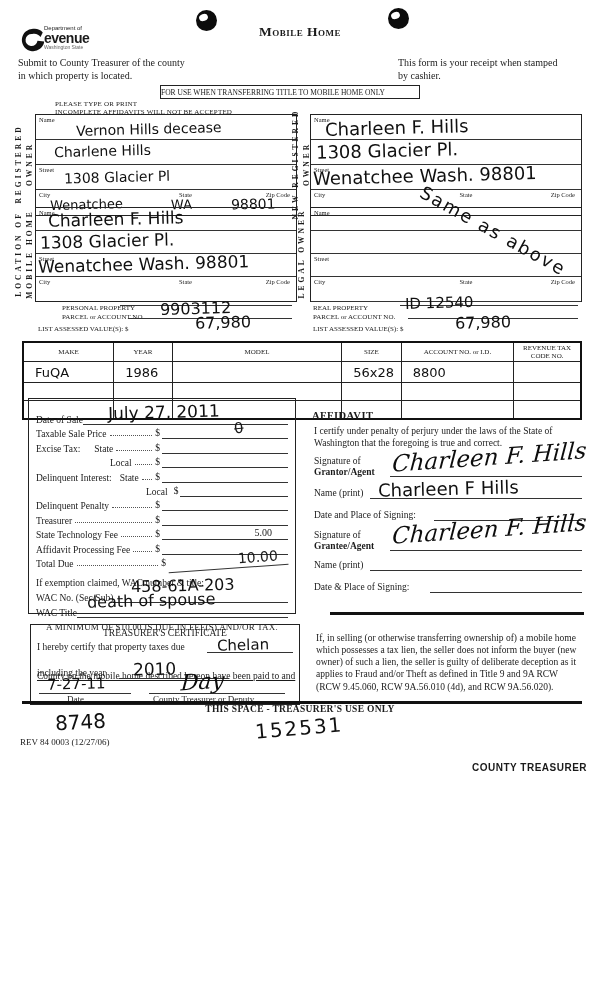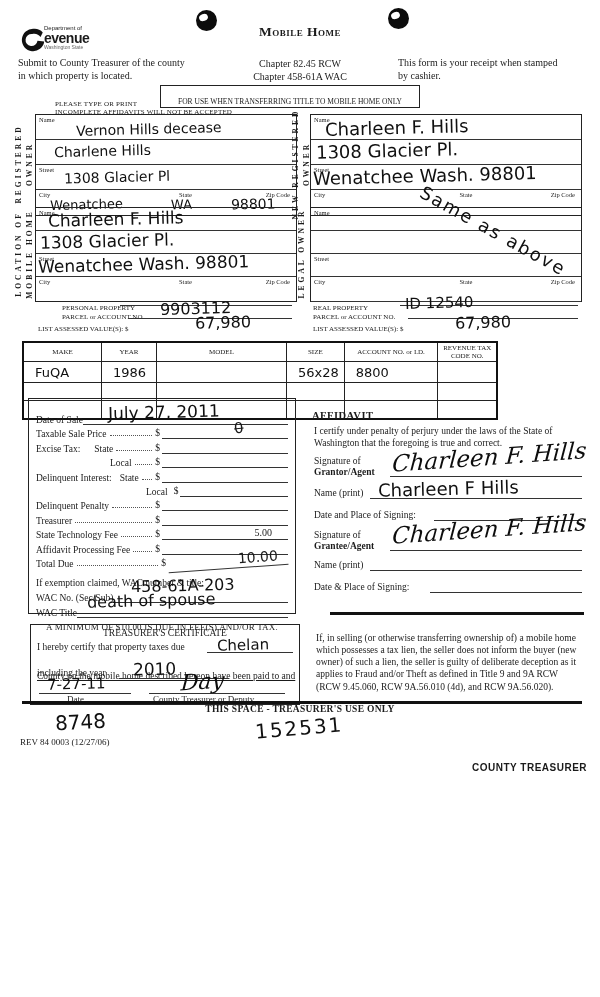--- a/index.html
+++ b/index.html
@@ -21,21 +21,21 @@
   .logo-dept { font-size:6px; font-family:"Liberation Sans",sans-serif; }
   .logo-brand { font-size:14px; font-weight:bold; font-family:"Liberation Sans",sans-serif; letter-spacing:-0.5px; }
   .logo-state { font-size:5px; color:#666; font-family:"Liberation Sans",sans-serif; }
   .title-block { position:absolute; left:140px; top:24px; width:320px; text-align:center; }
   .title1 { font-size:13.5px; font-weight:bold; font-variant:small-caps; letter-spacing:0.5px; }
   .title2 { font-size:12.5px; font-weight:bold; font-variant:small-caps; letter-spacing:0.5px; }
   .submit-note { position:absolute; left:18px; top:57px; width:175px; font-size:10px; line-height:1.25; }
   .chapters { position:absolute; left:225px; top:57px; width:150px; font-size:10px; text-align:center; line-height:1.3; }
   .receipt-note { position:absolute; left:398px; top:57px; width:170px; font-size:10px; line-height:1.25; }
   .banner-box { position:absolute; left:160px; top:85px; width:258px; border:1px solid #222;
-    font-size:7.5px; text-align:center; padding:11px 0 1px; }
+    font-size:7.5px; padding:2px 0 1px; }
   .pre-note { position:absolute; left:55px; font-size:7px; letter-spacing:0.2px; }
 
   
   .obox { position:absolute; border:1.5px solid #222; background:transparent; }
   .orow { position:relative; border-bottom:1px solid #333; }
   .orow:last-child { border-bottom:none; }
   .flabel { position:absolute; left:3px; top:1px; font-size:6.5px; }
   .flabel.mid { left:55%; } .flabel.right { left:auto; right:6px; }
   .vlabel { position:absolute; transform:rotate(-90deg); text-align:center;
     font-size:7.5px; font-weight:bold; letter-spacing:3px; line-height:11px;
@@ -46,21 +46,21 @@
         transform:rotate(-1.5deg); position:absolute; line-height:1; }
   .hw-in { font-family:"DejaVu Sans", sans-serif; color:#101010; white-space:nowrap; line-height:1; }
   .sig { font-family:"DejaVu Serif", serif; font-style:italic; color:#0d0d0d;
          white-space:nowrap; position:absolute; transform:rotate(-4deg) skewX(-8deg); }
 
   
   .parcel-label { font-size:7px; line-height:1.25; }
   .pline { position:absolute; border-bottom:1px solid #333; }
 
   
-  .vtable { position:absolute; left:22px; top:341px; width:476px; border-collapse:collapse; }
+  .vtable { position:absolute; left:22px; top:341px; width:560px; border-collapse:collapse; }
   .vtable th, .vtable td { border:1px solid #222; font-weight:normal; }
   .vtable th { font-size:7px; text-align:center; padding:1px 2px; height:13px; }
   .vtable td { height:15px; position:relative; }
   .vtable { border:2px solid #111; }
   .vcell { font-family:"DejaVu Sans",sans-serif; font-size:13px; padding-left:10px; transform:rotate(-1deg); }
 
   
   .feebox { position:absolute; left:28px; top:398px; width:268px; height:216px;
     border:1.5px solid #222; padding:5px 7px 0; box-sizing:border-box; }
   .fee-row { display:flex; align-items:flex-end; height:14.4px; font-size:9.5px; position:relative; }
@@ -118,24 +118,20 @@
       <div class="logo-dept">Department of</div>
       <div class="logo-brand">evenue</div>
       <div class="logo-state">Washington State</div>
     </span>
   </div>
 
   <div class="title-block">
     <div class="title1">Mobile Home</div>
   </div>
   <div class="submit-note">Submit to County Treasurer of the county in which property is located.</div>
-  <div class="chapters">
-    <div>Chapter 82.45 RCW</div>
-    <div>Chapter 458-61A WAC</div>
-  </div>
   <div class="receipt-note">This form is your receipt when stamped by cashier.</div>
   <div class="banner-box">FOR USE WHEN TRANSFERRING TITLE TO MOBILE HOME ONLY</div>
   <div class="pre-note" style="top:100px;">PLEASE TYPE OR PRINT</div>
   <div class="pre-note" style="top:108px;">INCOMPLETE AFFIDAVITS WILL NOT BE ACCEPTED</div>
 
   <div class="vlabel" style="left:-32px; top:153px; width:112px;">
     <div>REGISTERED</div>
     <div>OWNER</div>
   </div>
   <div class="obox" style="left:35px; top:114px; width:260px; height:100px;">

